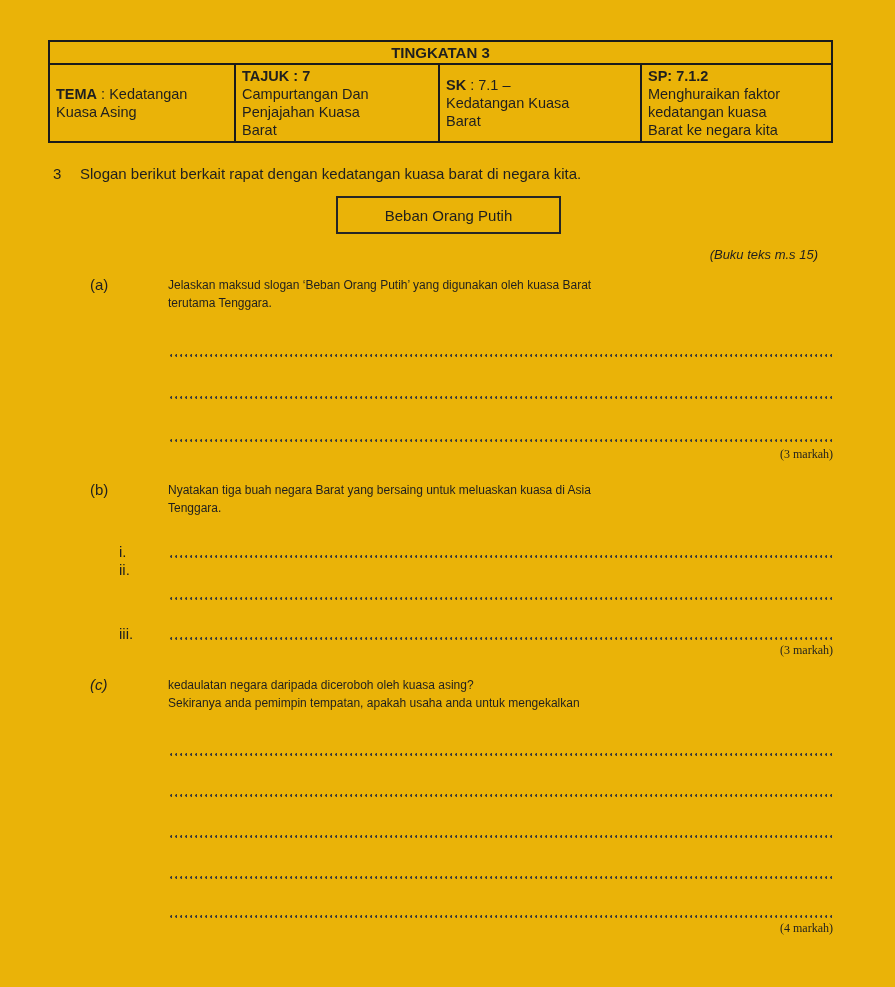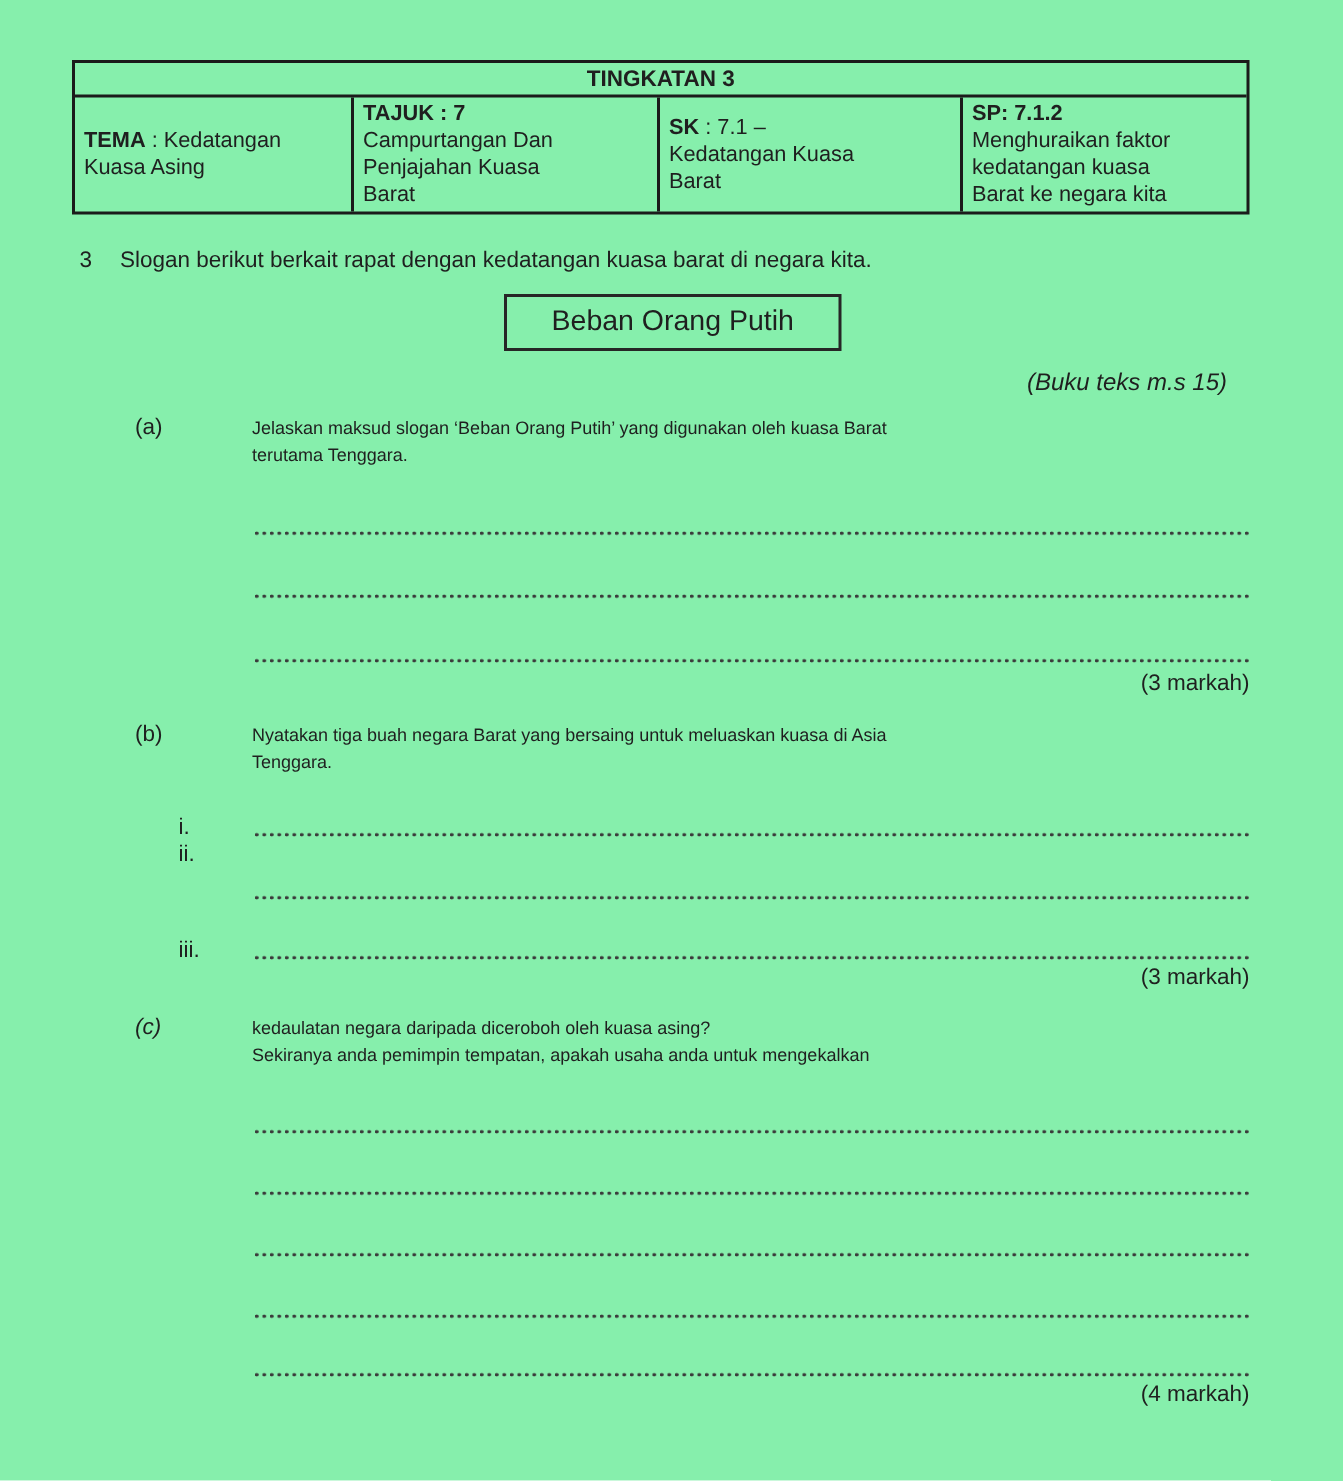--- a/index.html
+++ b/index.html
@@ -1,19 +1,19 @@
 <!DOCTYPE html>
 <html><head>
 <meta charset="utf-8">
 <style>
   html,body{margin:0;padding:0;background:#ffffff;}
   .page{
     position:relative;
     width:895px;height:987px;
-    background:#86efac;
+    background:#eab308;
     font-family:"Liberation Sans", sans-serif;
     color:#1f1f1f;
     overflow:hidden;
   }
   .abs{position:absolute;}
 
   
   .htable{
     position:absolute;left:48px;top:40px;width:785px;
     border:2px solid #1b1b1b;
@@ -40,38 +40,39 @@
   .vcenter{justify-content:center;}
 
   
   .txt{font-size:15px;line-height:18px;}
   .italic{font-style:italic;}
 
   .sloganbox{
     position:absolute;left:336px;top:196px;width:225px;height:38px;
     border:2px solid #262626;box-sizing:border-box;
     display:flex;align-items:center;justify-content:center;
-    font-size:19px;
+    font-size:15px;
   }
 
   .dotline{
     position:absolute;left:170px;width:663px;height:3px;
     background-image:radial-gradient(circle at 1.2px 1.5px, #3a3a3a 1.05px, transparent 1.3px);
     background-size:5px 3px;background-repeat:repeat-x;
   }
   .marks{
     position:absolute;right:62px;
-    font-size:15px;
+    font-size:12px;
+    font-family:Liberation Serif, serif;
   }
   .plabel{position:absolute;left:90px;font-size:15px;}
   .ptext{position:absolute;left:168px;font-size:12px;line-height:18px;}
   .itemlabel{position:absolute;left:119px;font-size:15px;}
   .source{
     position:absolute;right:77px;top:247px;
-    font-size:16px;font-style:italic;
+    font-size:13px;font-style:italic;
   }
 </style>
 </head>
 <body>
 
 <div class="page">
 
   <div class="htable">
     <div class="htitle">TINGKATAN 3</div>
     <div class="hrow">

